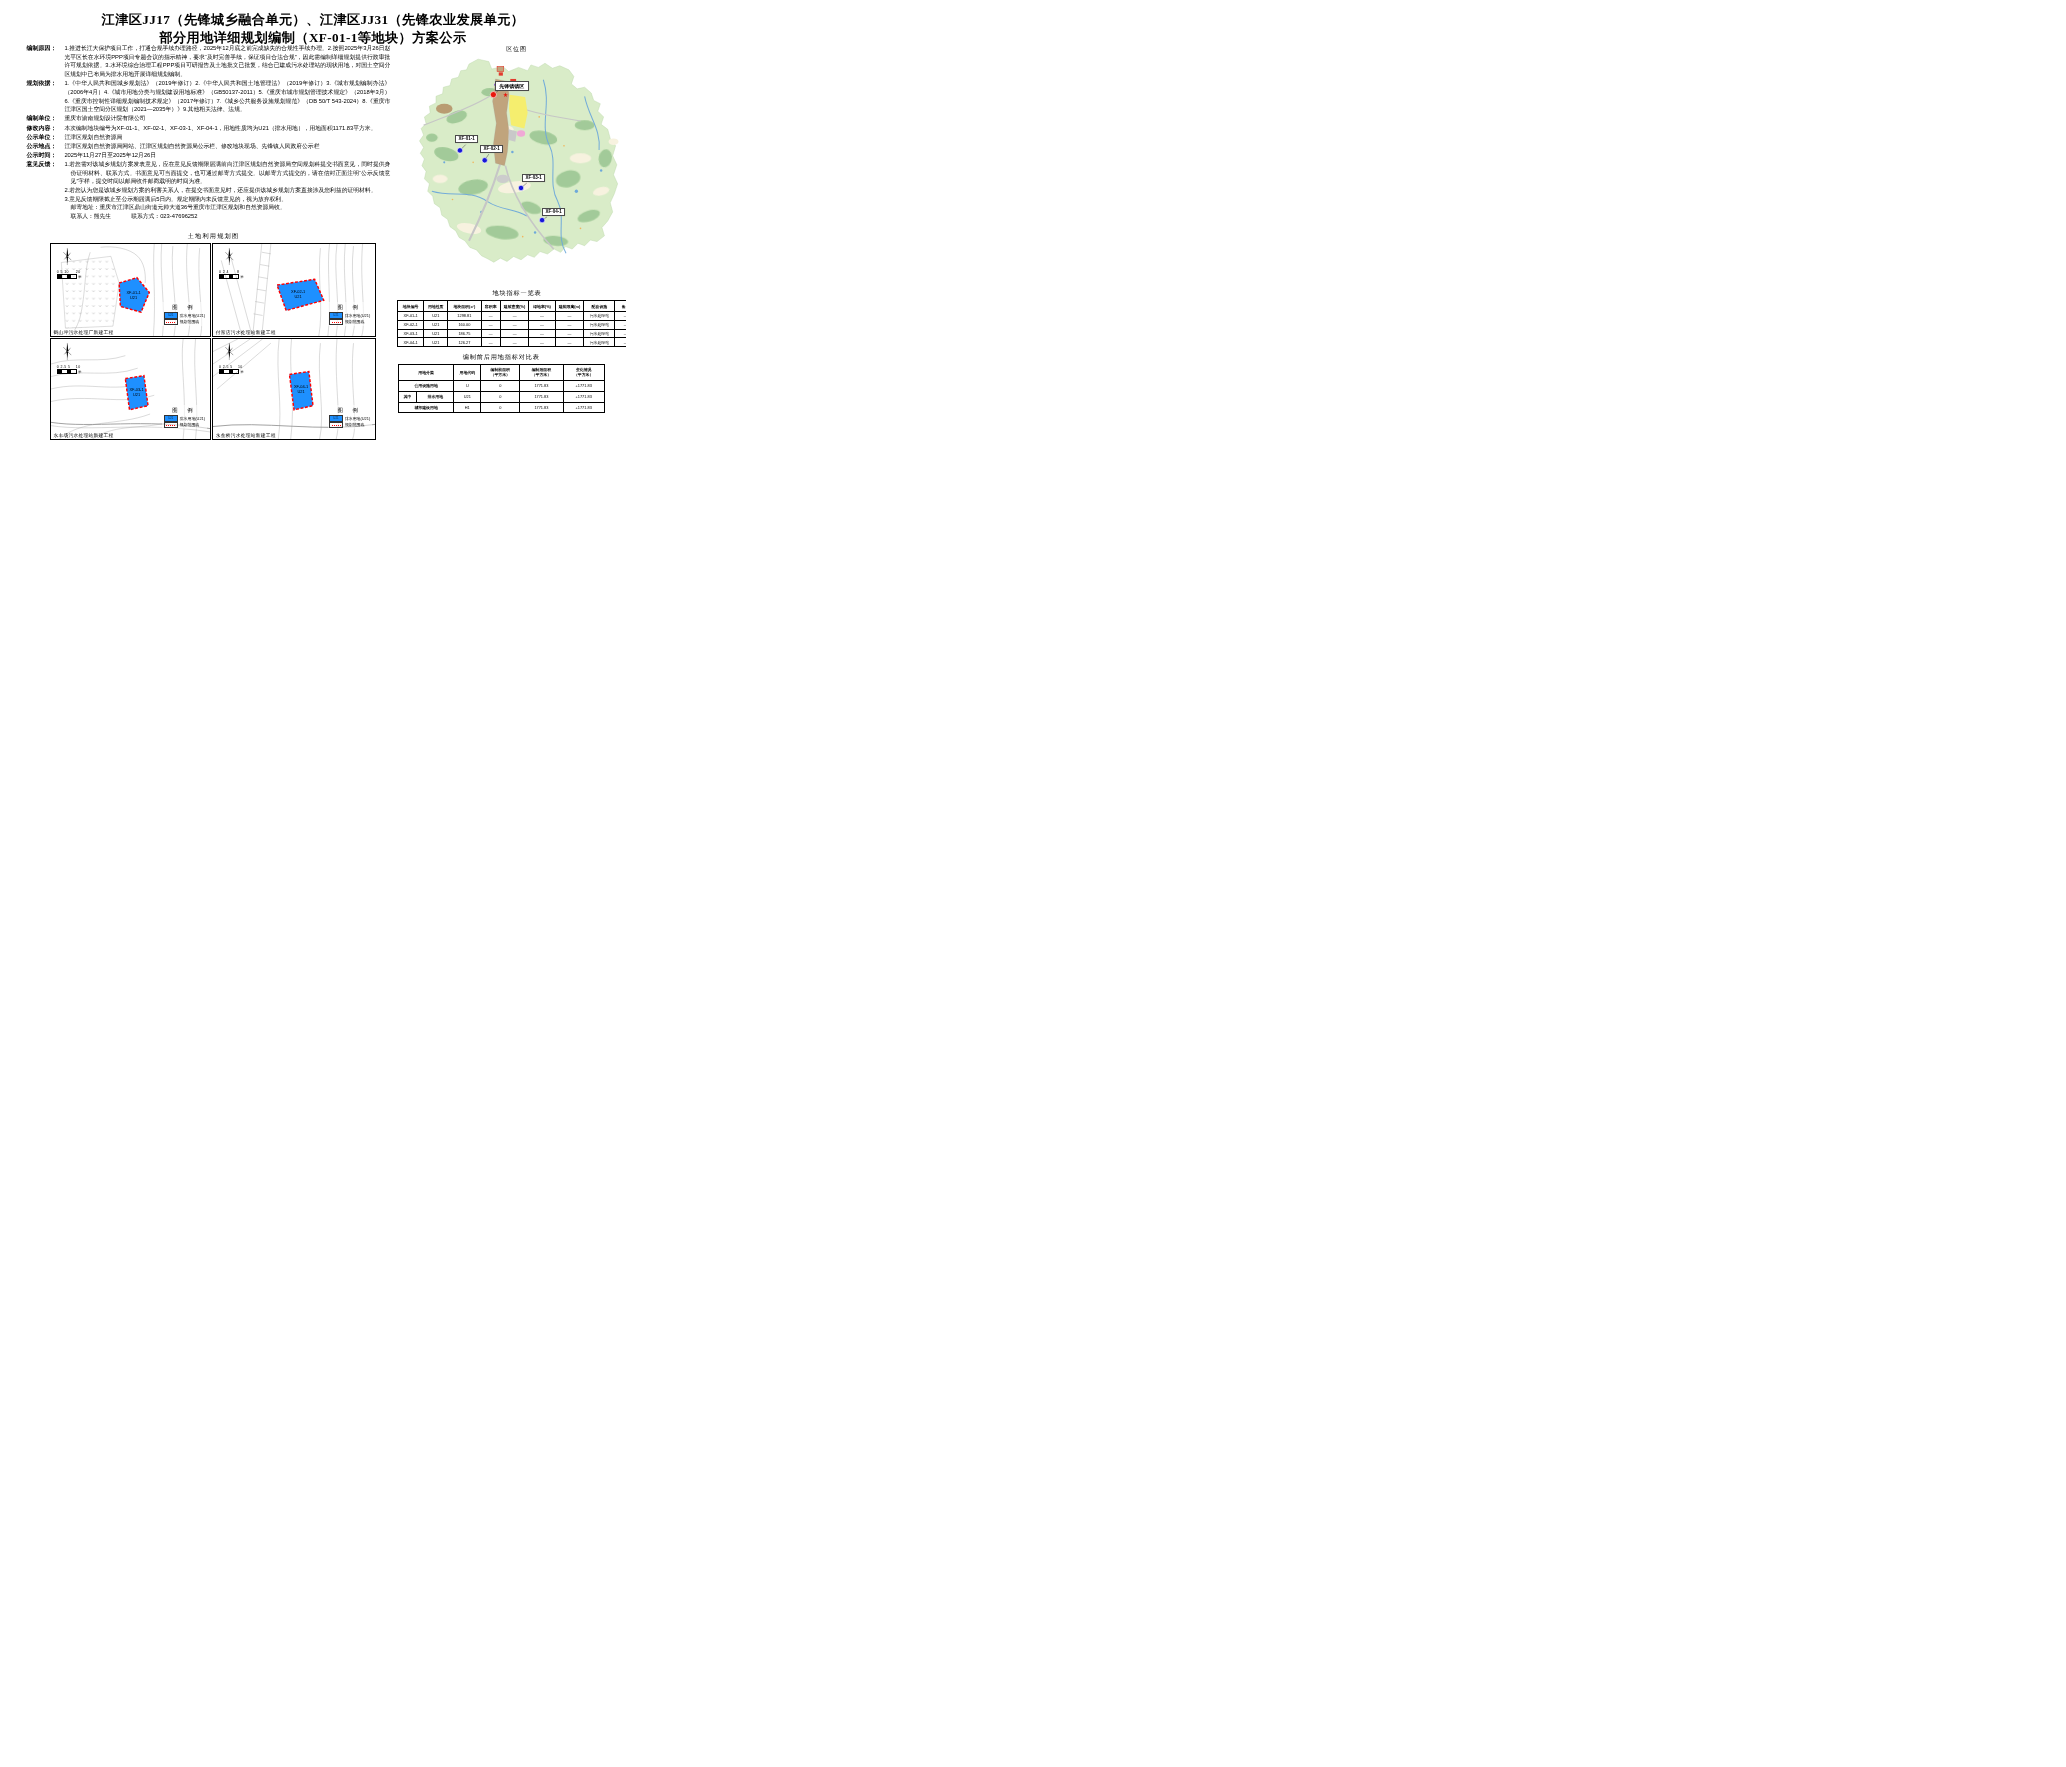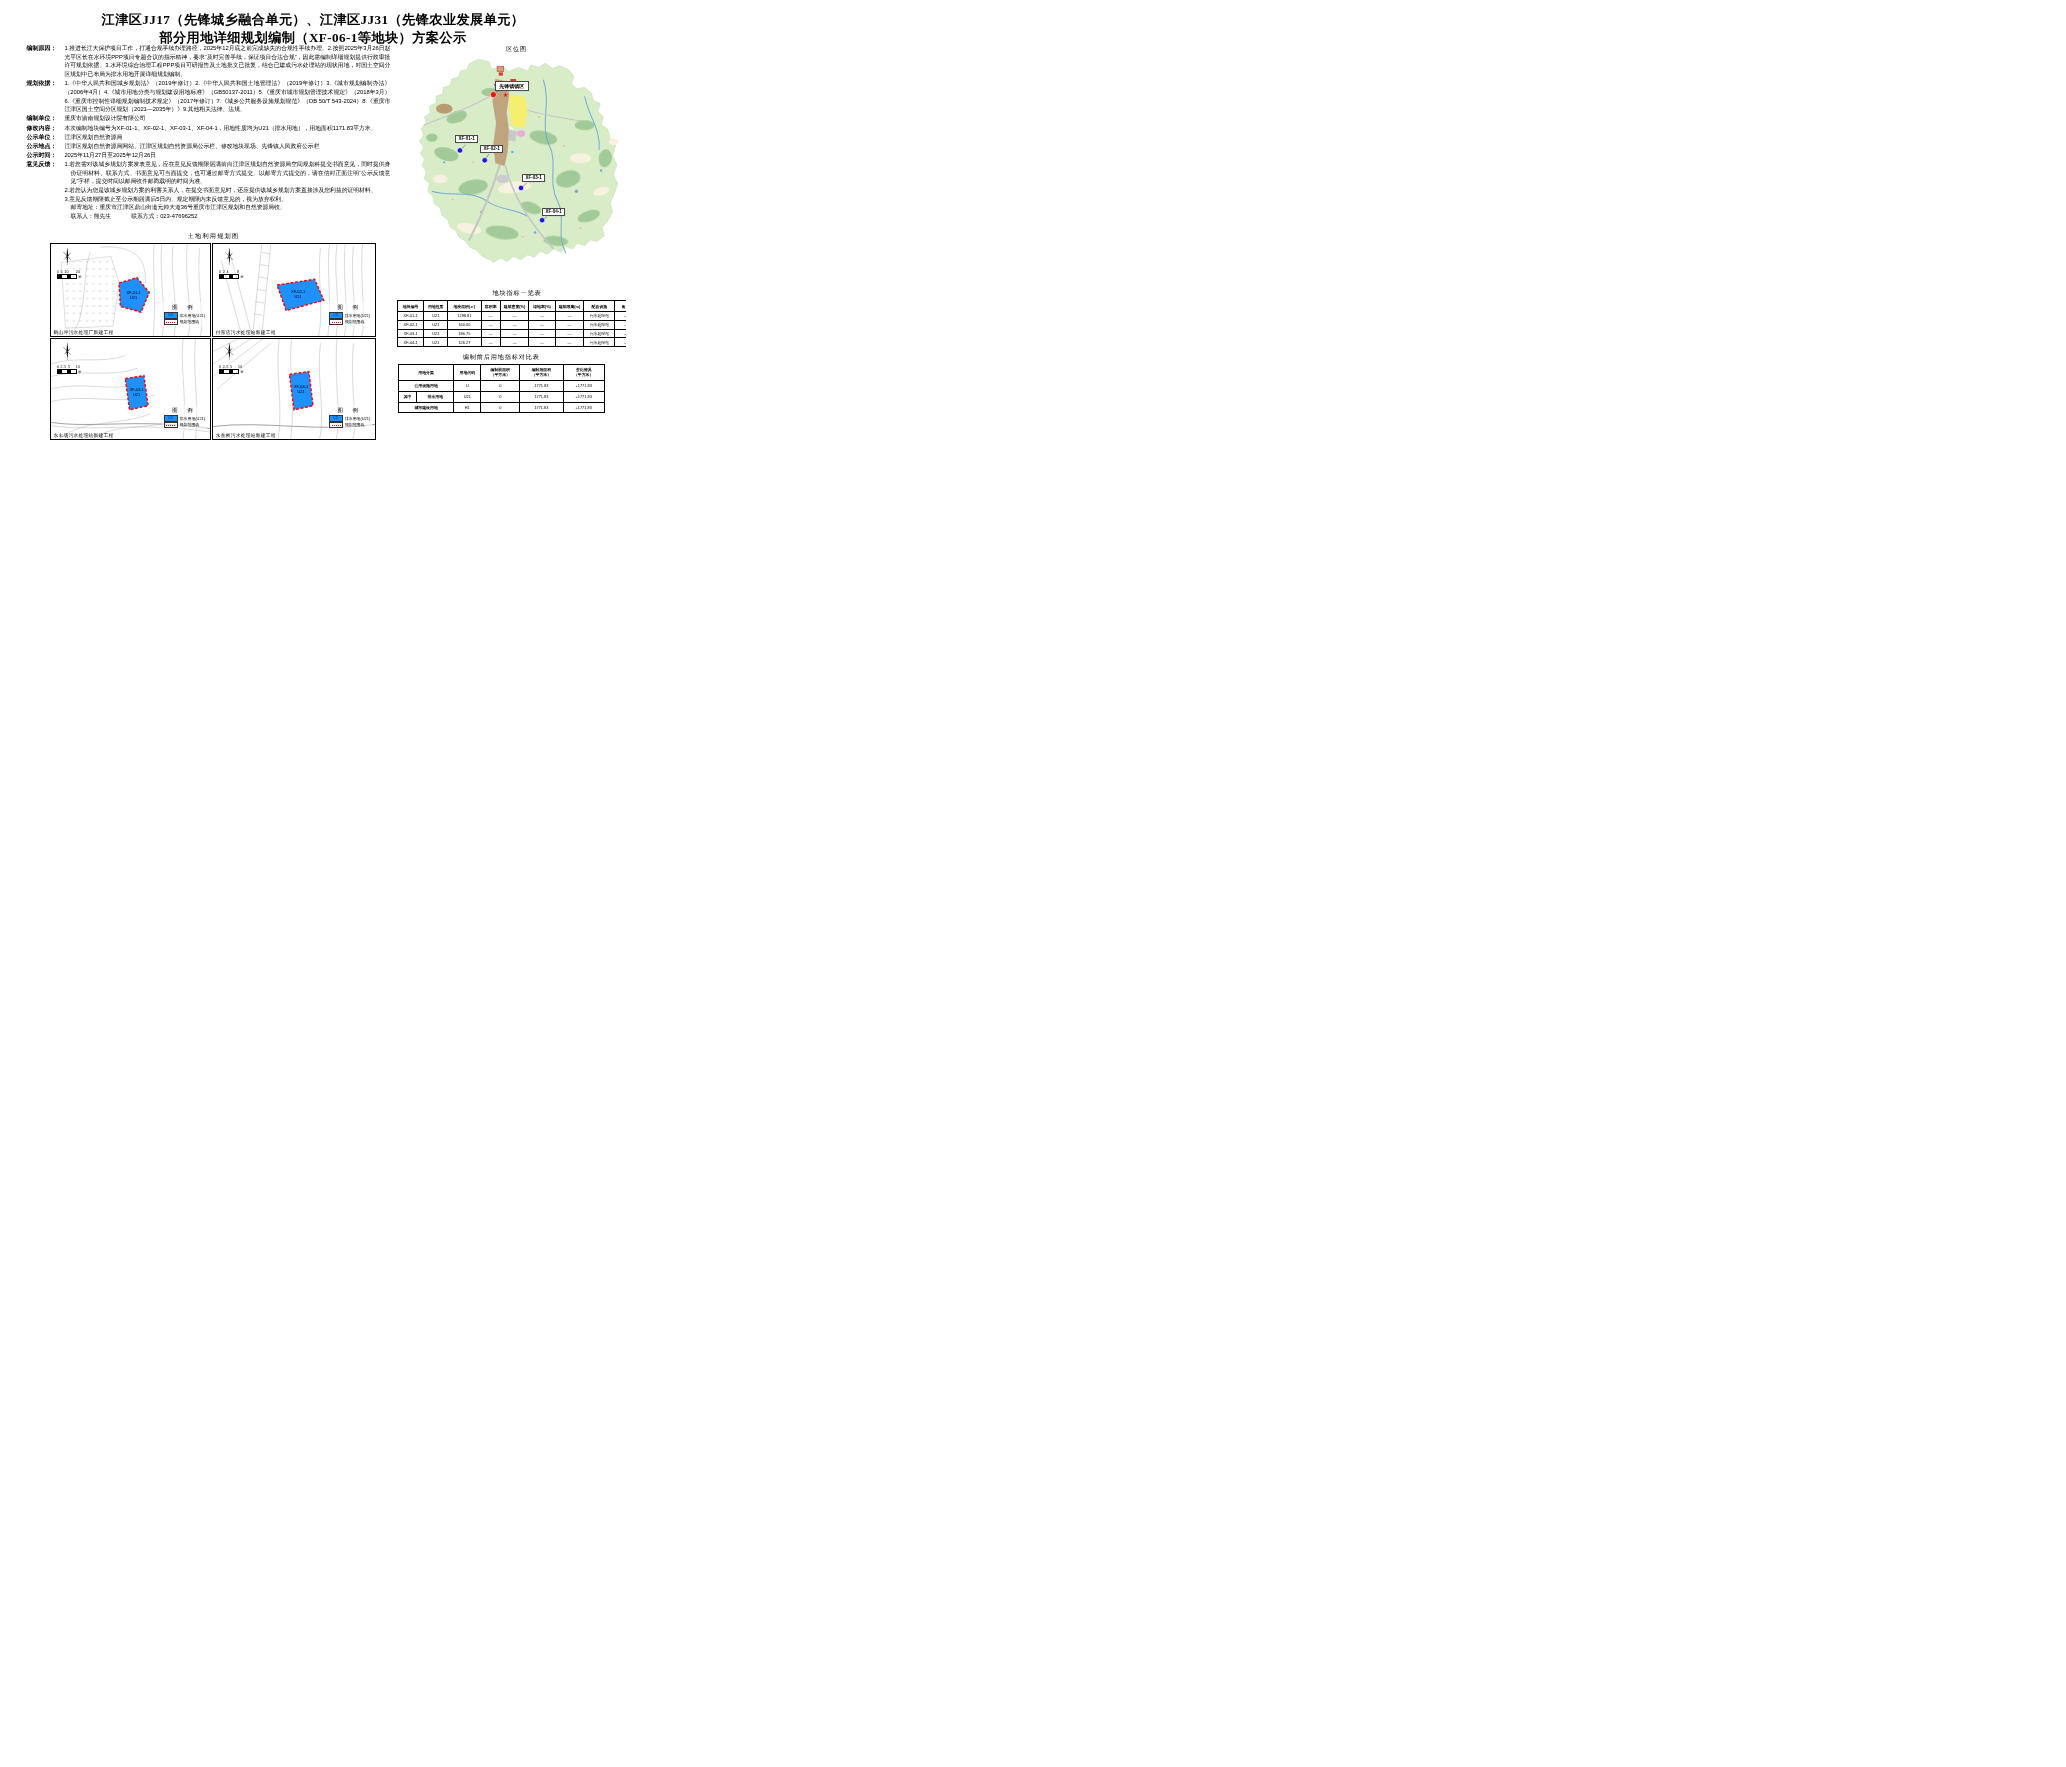--- a/index.html
+++ b/index.html
@@ -69,21 +69,21 @@
 
   svg text{font-family:"Liberation Sans","DejaVu Sans",sans-serif;}
 </style>
 </head>
 <body>
 
 <div class="page">
 
   <div class="title">
     <div>江津区JJ17（先锋城乡融合单元）、江津区JJ31（先锋农业发展单元）</div>
-    <div>部分用地详细规划编制（XF-06-1等地块）方案公示</div>
+    <div>部分用地详细规划编制（XF-01-1等地块）方案公示</div>
   </div>
 
   <div class="info">
     <div class="sect">
       <div class="lbl">编制原因：</div>
       <div class="cnt">1.推进长江大保护项目工作，打通合规手续办理路径，2025年12月底之前完成缺失的合规性手续办理。2.按照2025年3月26日赵光平区长在水环境PPP项目专题会议的指示精神，要求“及时完善手续，保证项目合法合规”，因此需编制详细规划提供行政审批许可规划依据。3.水环境综合治理工程PPP项目可研报告及土地批文已批复，结合已建成污水处理站的现状用地，对国土空间分区规划中已布局为排水用地开展详细规划编制。</div>
     </div>
     <div class="sect">
       <div class="lbl">规划依据：</div>
       <div class="cnt">1.《中华人民共和国城乡规划法》（2019年修订）2.《中华人民共和国土地管理法》（2019年修订）3.《城市规划编制办法》（2006年4月）4.《城市用地分类与规划建设用地标准》（GB50137-2011）5.《重庆市城市规划管理技术规定》（2018年3月）6.《重庆市控制性详细规划编制技术规定》（2017年修订）7.《城乡公共服务设施规划规范》（DB 50/T 543-2024）8.《重庆市江津区国土空间分区规划（2021—2035年）》9.其他相关法律、法规。</div>

